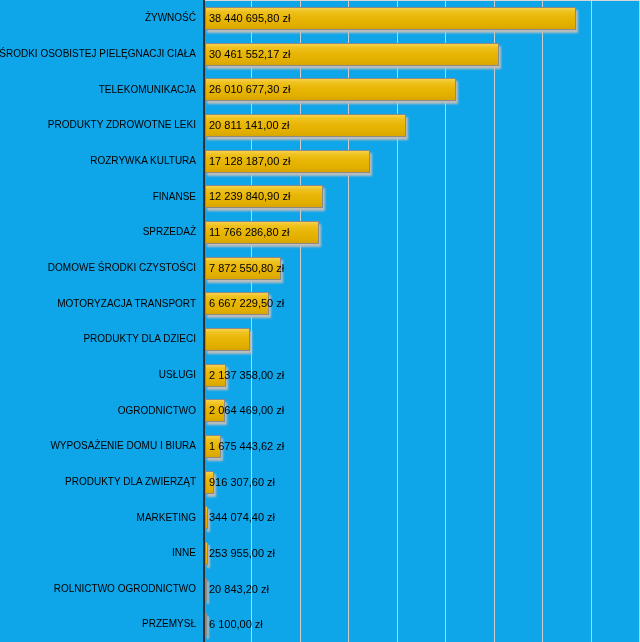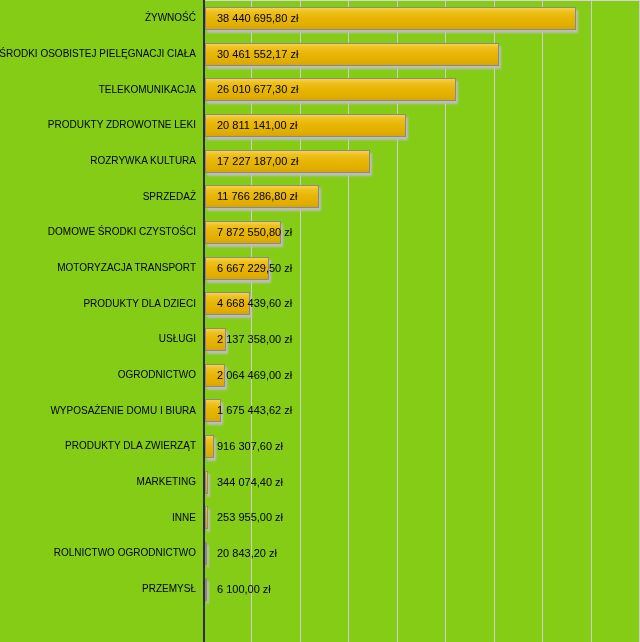--- a/index.html
+++ b/index.html
@@ -5,21 +5,21 @@
   html, body {
     margin: 0;
     padding: 0;
     background: #ffffff;
     font-family: "Liberation Sans", sans-serif;
   }
   #chart {
     position: relative;
     width: 640px;
     height: 642px;
-    background: #84cc16;
+    background: #0ea5e9;
     overflow: hidden;
   }
   
   #plot-area {
     position: absolute;
     left: 204px;
     top: 0;
     width: 436px;
     height: 642px;
     border-top: 1px solid #d6d6d6;
@@ -79,21 +79,21 @@
     top: 7px;
     height: 23px;
     box-sizing: border-box;
     border: 1px solid #8a8a8a;
     background: linear-gradient(to bottom,
       #f7d14a 0%, #eec11d 18%, #e8b606 45%, #e3b000 75%, #d9a600 100%);
     box-shadow: 2px 3px 2px #bdbdbd;
   }
   .bar-value {
     position: absolute;
-    left: 12px;
+    left: 4px;
     top: 7px;
     height: 23px;
     line-height: 23px;
     font-size: 11px;
     color: #000000;
     white-space: nowrap;
     z-index: 2;
   }
 </style>
 </head>
@@ -142,24 +142,31 @@
     <div class="bar-track">
       <div class="bar" style="width: 200.9px;"></div>
       <div class="bar-value">20 811 141,00 zł</div>
     </div>
   </div>
 
   <div class="row">
     <div class="cat-label">ROZRYWKA KULTURA</div>
     <div class="bar-track">
       <div class="bar" style="width: 165.4px;"></div>
-      <div class="bar-value">17 227 187,00 zł</div>
-    </div>
-  </div>
-
+      <div class="bar-value">17 128 187,00 zł</div>
+    </div>
+  </div>
+
+  <div class="row">
+    <div class="cat-label">FINANSE</div>
+    <div class="bar-track">
+      <div class="bar" style="width: 118.2px;"></div>
+      <div class="bar-value">12 239 840,90 zł</div>
+    </div>
+  </div>
 
   <div class="row">
     <div class="cat-label">SPRZEDAŻ</div>
     <div class="bar-track">
       <div class="bar" style="width: 113.6px;"></div>
       <div class="bar-value">11 766 286,80 zł</div>
     </div>
   </div>
 
   <div class="row">
@@ -175,21 +182,20 @@
     <div class="bar-track">
       <div class="bar" style="width: 64.4px;"></div>
       <div class="bar-value">6 667 229,50 zł</div>
     </div>
   </div>
 
   <div class="row">
     <div class="cat-label">PRODUKTY DLA DZIECI</div>
     <div class="bar-track">
       <div class="bar" style="width: 45.1px;"></div>
-      <div class="bar-value">4 668 439,60 zł</div>
     </div>
   </div>
 
   <div class="row">
     <div class="cat-label">USŁUGI</div>
     <div class="bar-track">
       <div class="bar" style="width: 20.6px;"></div>
       <div class="bar-value">2 137 358,00 zł</div>
     </div>
   </div>

